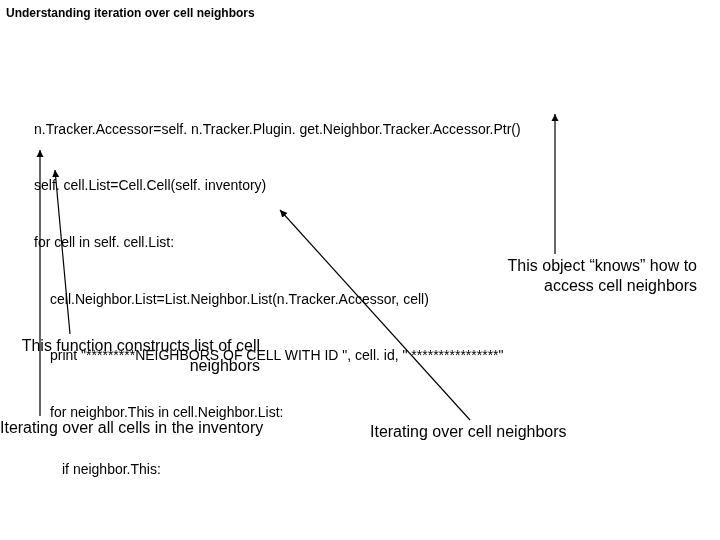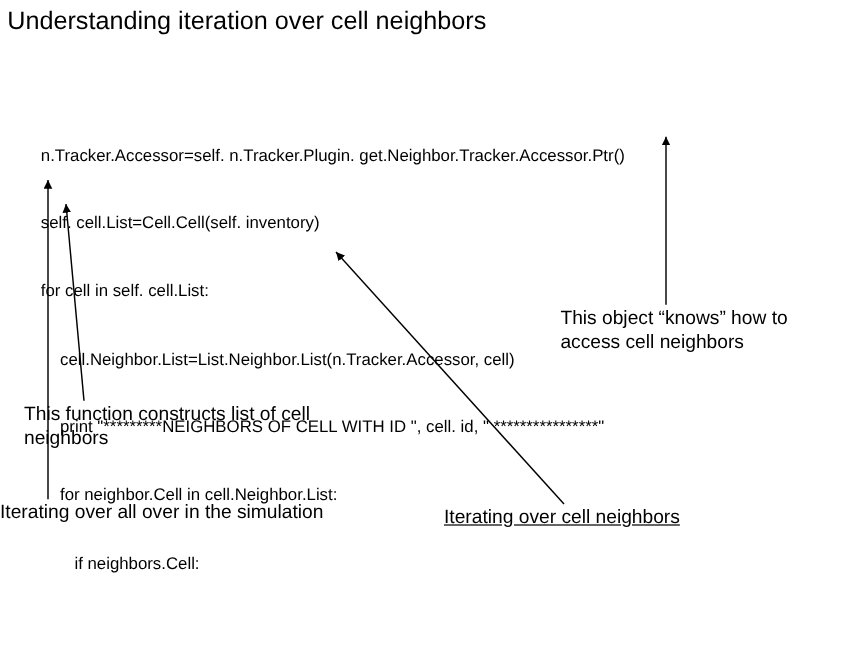--- a/index.html
+++ b/index.html
@@ -11,70 +11,71 @@
     font-family: Arial, Helvetica, sans-serif;
     font-size: 14px;
     color: #000;
     position: relative;
     overflow: hidden;
   }
   .title {
     position: absolute;
     top: 6px;
     left: 6px;
-    font-weight: normal;
-    font-size: 21px;
+    font-weight: bold;
+    font-size: 12px;
   }
   .code-block {
     position: absolute;
     top: 82px;
     left: 6px;
     line-height: 1.35;
     white-space: pre;
     font-family: Arial, Helvetica, sans-serif;
     font-size: 14px;
   }
   .ind1 { padding-left: 28px; }
   .ind2 { padding-left: 44px; }
   .ind3 { padding-left: 56px; }
   .annot {
     position: absolute;
     font-size: 16px;
     line-height: 1.25;
+    text-align: right;
   }
   .annot.right1 { top: 256px; left: 467px; width: 230px; }
   .annot.left1  { top: 336px; left: 20px;  width: 240px; }
   .annot.bottom-left  { top: 418px; left: 0px;  }
-  .annot.bottom-right { top: 422px; left: 370px; text-decoration: underline; }
+  .annot.bottom-right { top: 422px; left: 370px; }
   svg.arrows {
     position: absolute;
     top: 0; left: 0;
     width: 720px; height: 540px;
     pointer-events: none;
   }
 </style>
 </head>
 <body>
 
 <div class="title">Understanding iteration over cell neighbors</div>
 
 <div class="code-block">
   <div class="ind1">n.Tracker.Accessor=self. n.Tracker.Plugin. get.Neighbor.Tracker.Accessor.Ptr()</div>
   <div class="ind1">self. cell.List=Cell.Cell(self. inventory)</div>
   <div class="ind1">for cell in self. cell.List:</div>
   <div class="ind2">cell.Neighbor.List=List.Neighbor.List(n.Tracker.Accessor, cell)</div>
   <div class="ind2">print "*********NEIGHBORS OF CELL WITH ID ", cell. id, " ****************"</div>
-  <div class="ind2">for neighbor.Cell in cell.Neighbor.List:</div>
-  <div class="ind3">if neighbors.Cell:</div>
+  <div class="ind2">for neighbor.This in cell.Neighbor.List:</div>
+  <div class="ind3">if neighbor.This:</div>
   
 </div>
 
 <div class="annot right1">This object “knows” how to access cell neighbors</div>
 <div class="annot left1">This function constructs list of cell neighbors</div>
-<div class="annot bottom-left">Iterating over all over in the simulation</div>
+<div class="annot bottom-left">Iterating over all cells in the inventory</div>
 <div class="annot bottom-right">Iterating over cell neighbors</div>
 
 <svg class="arrows">
   <defs>
     <marker id="ah" markerWidth="8" markerHeight="8" refX="6" refY="3" orient="auto">
       <path d="M0,0 L6,3 L0,6 Z" fill="#000"></path>
     </marker>
   </defs>
 
   <line x1="555" y1="254" x2="555" y2="114" stroke="#000" stroke-width="1.2" marker-end="url(#ah)"></line>

